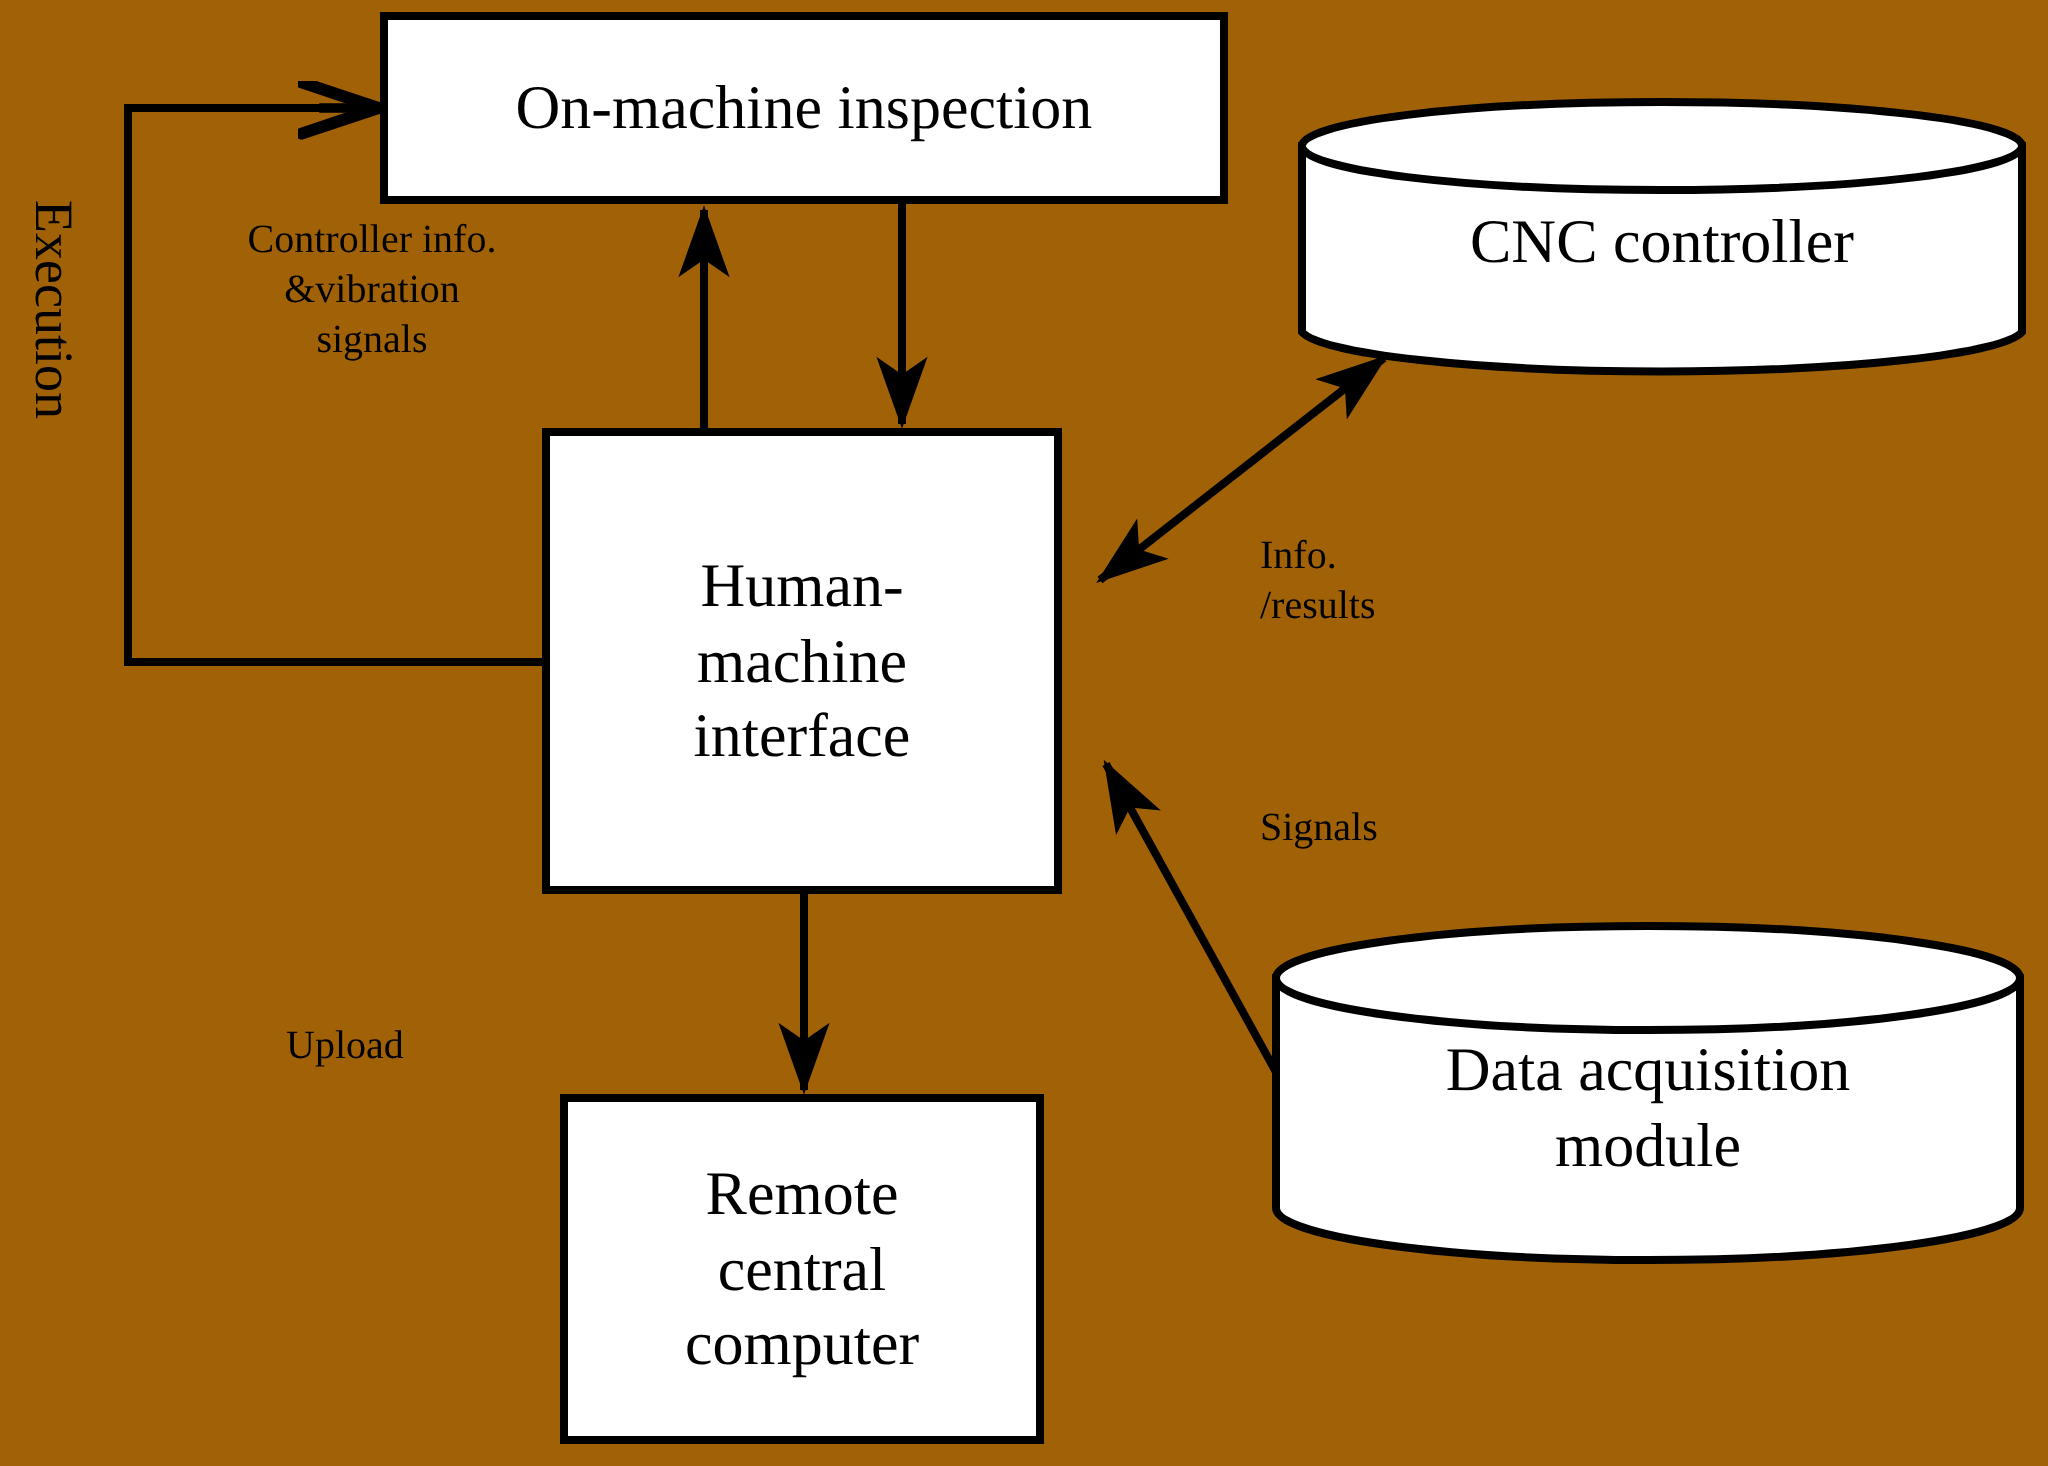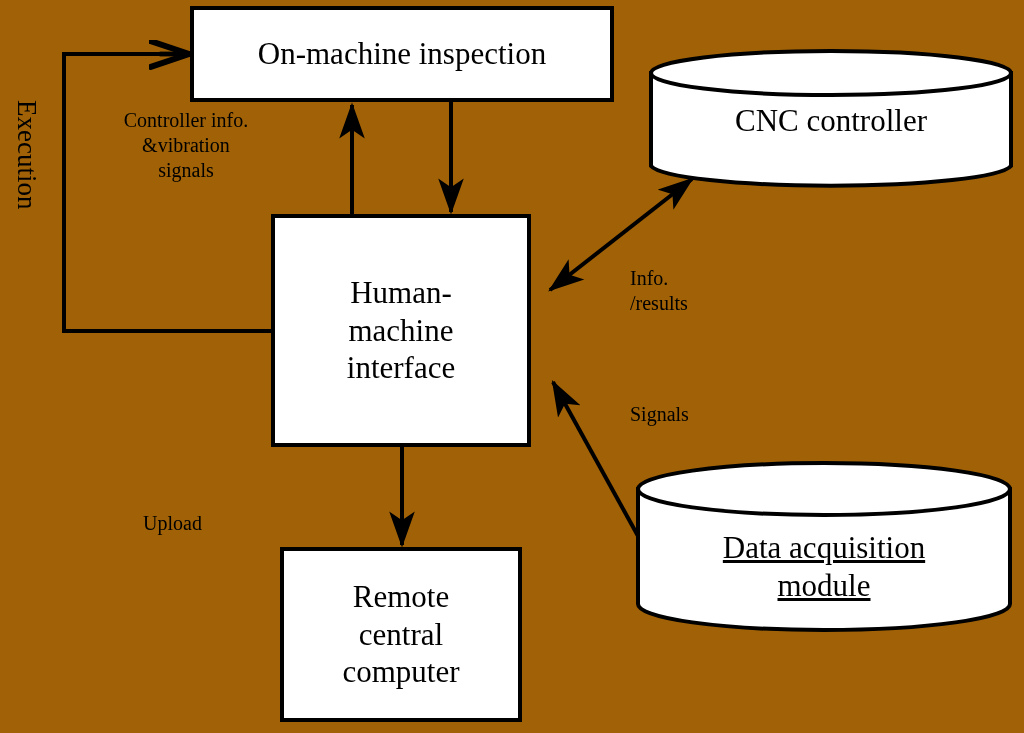--- a/index.html
+++ b/index.html
@@ -126,21 +126,21 @@
   <div class="node-label" style="left:273px; top:216px; width:256px; height:229px;">Human-
 machine
 interface</div>
 
   <div class="node-label" style="left:282px; top:549px; width:238px; height:171px;">Remote
 central
 computer</div>
 
   <div class="node-label" style="left:651px; top:73px; width:360px; height:95px;font-family:Liberation Serif, serif;">CNC controller</div>
 
-  <div class="node-label" style="left:638px; top:508px; width:372px; height:118px;text-decoration:underline;">Data acquisition
+  <div class="node-label" style="left:638px; top:495px; width:372px; height:118px;">Data acquisition
 module</div>
 
   <div class="rot-label" style="left:42px; top:100px;">Execution</div>
 
   <div class="edge-label center" style="left:95px; top:108px; width:182px;">Controller info.
 &amp;vibration
 signals</div>
 
   <div class="edge-label left" style="left:630px; top:266px; width:180px;">Info.
 /results</div>

